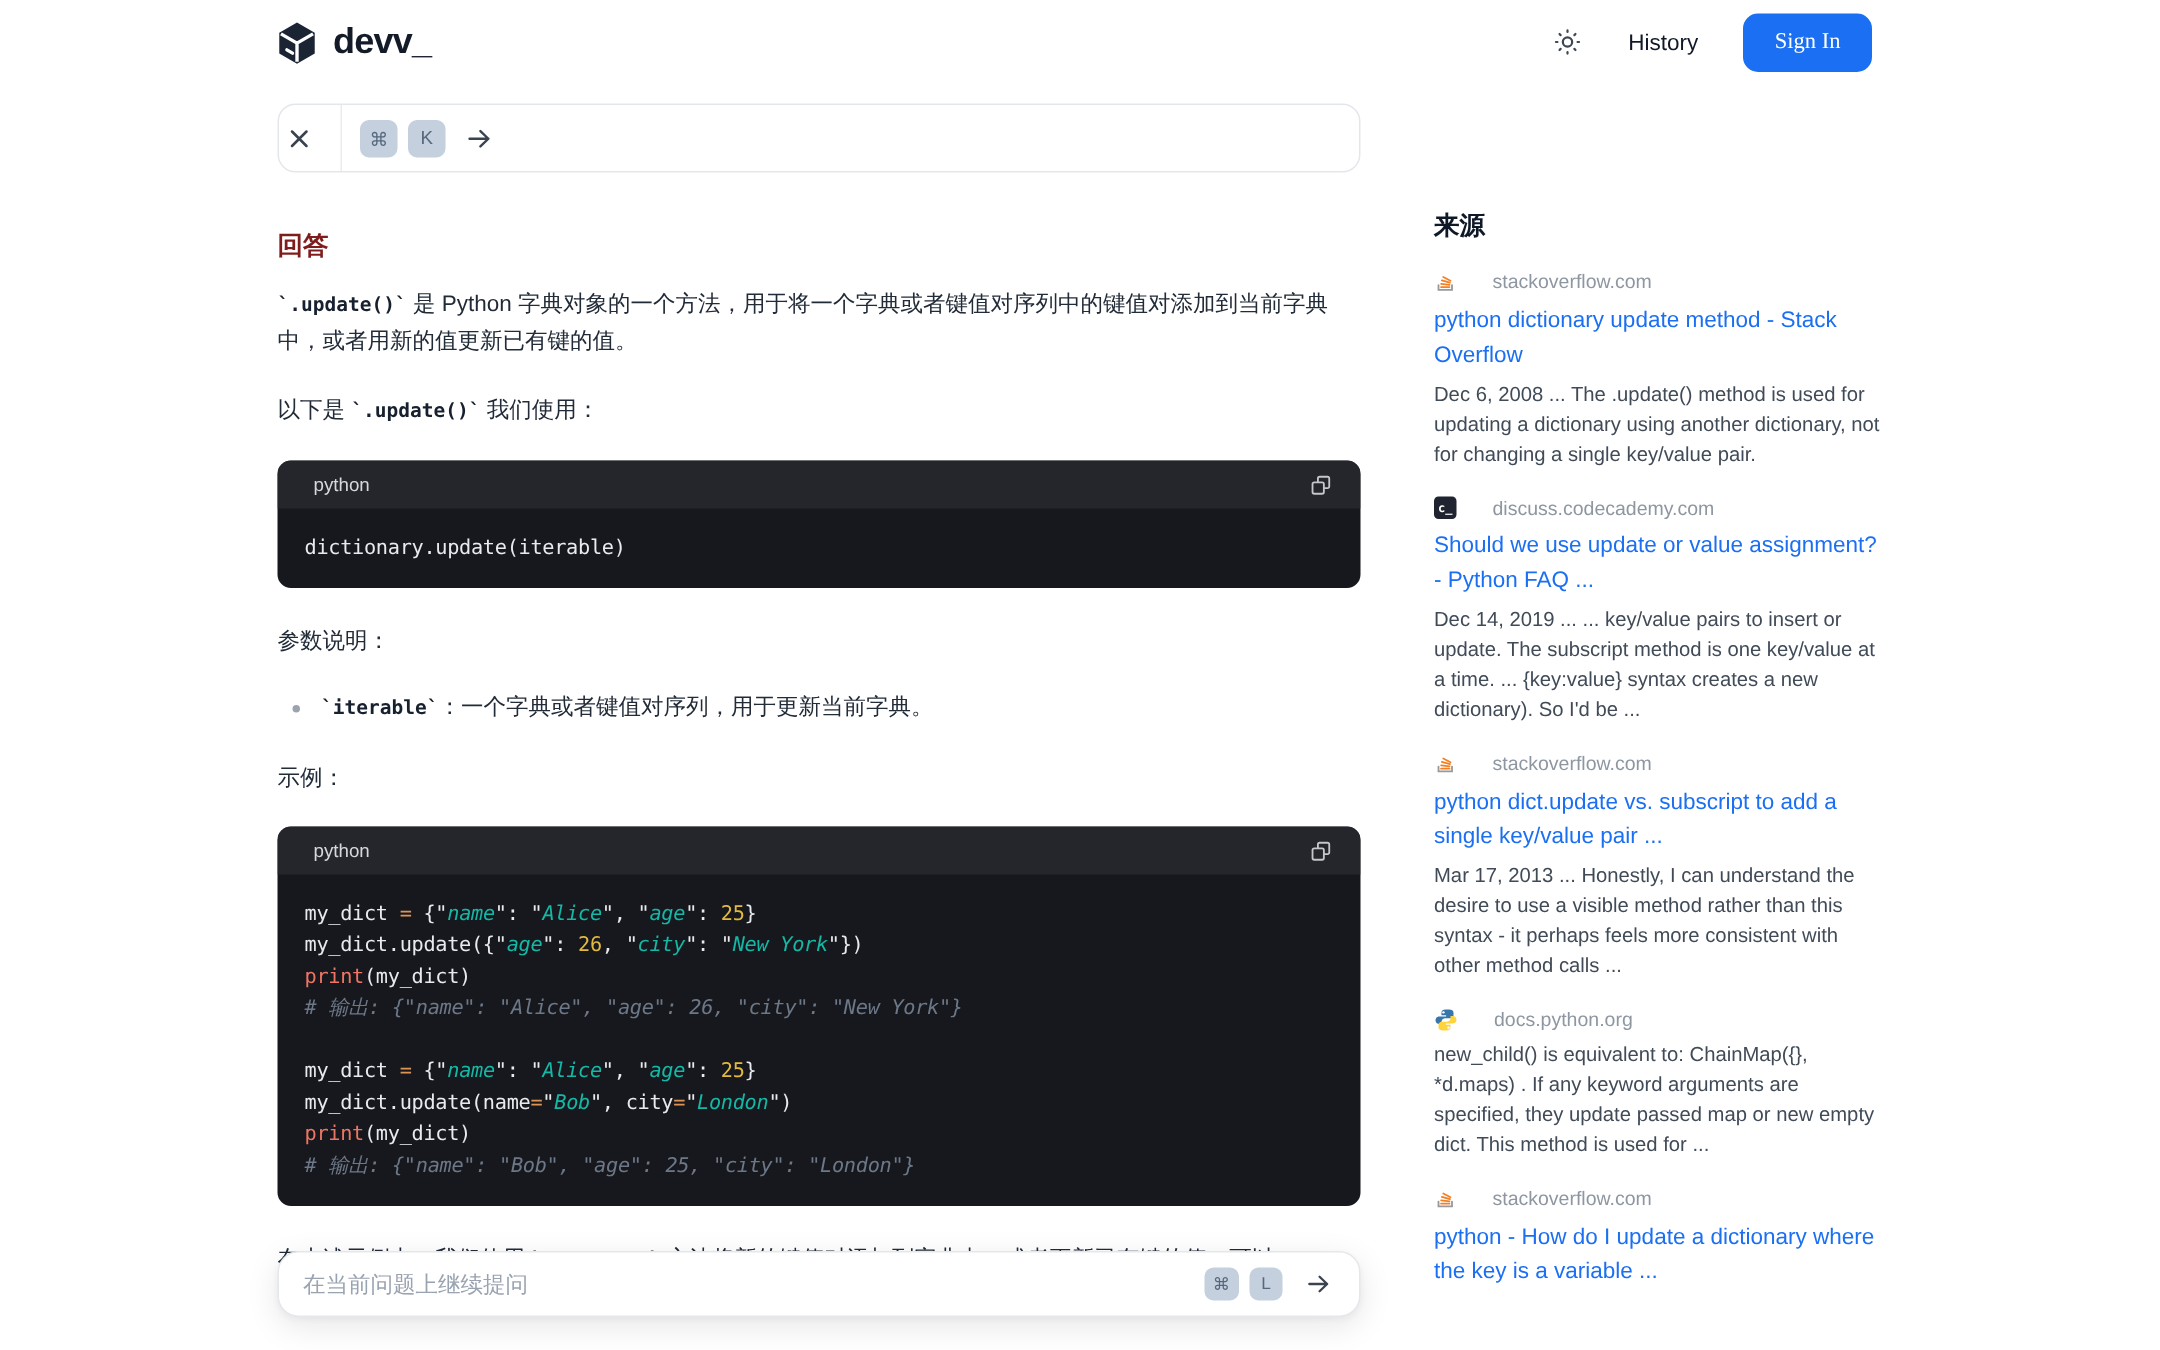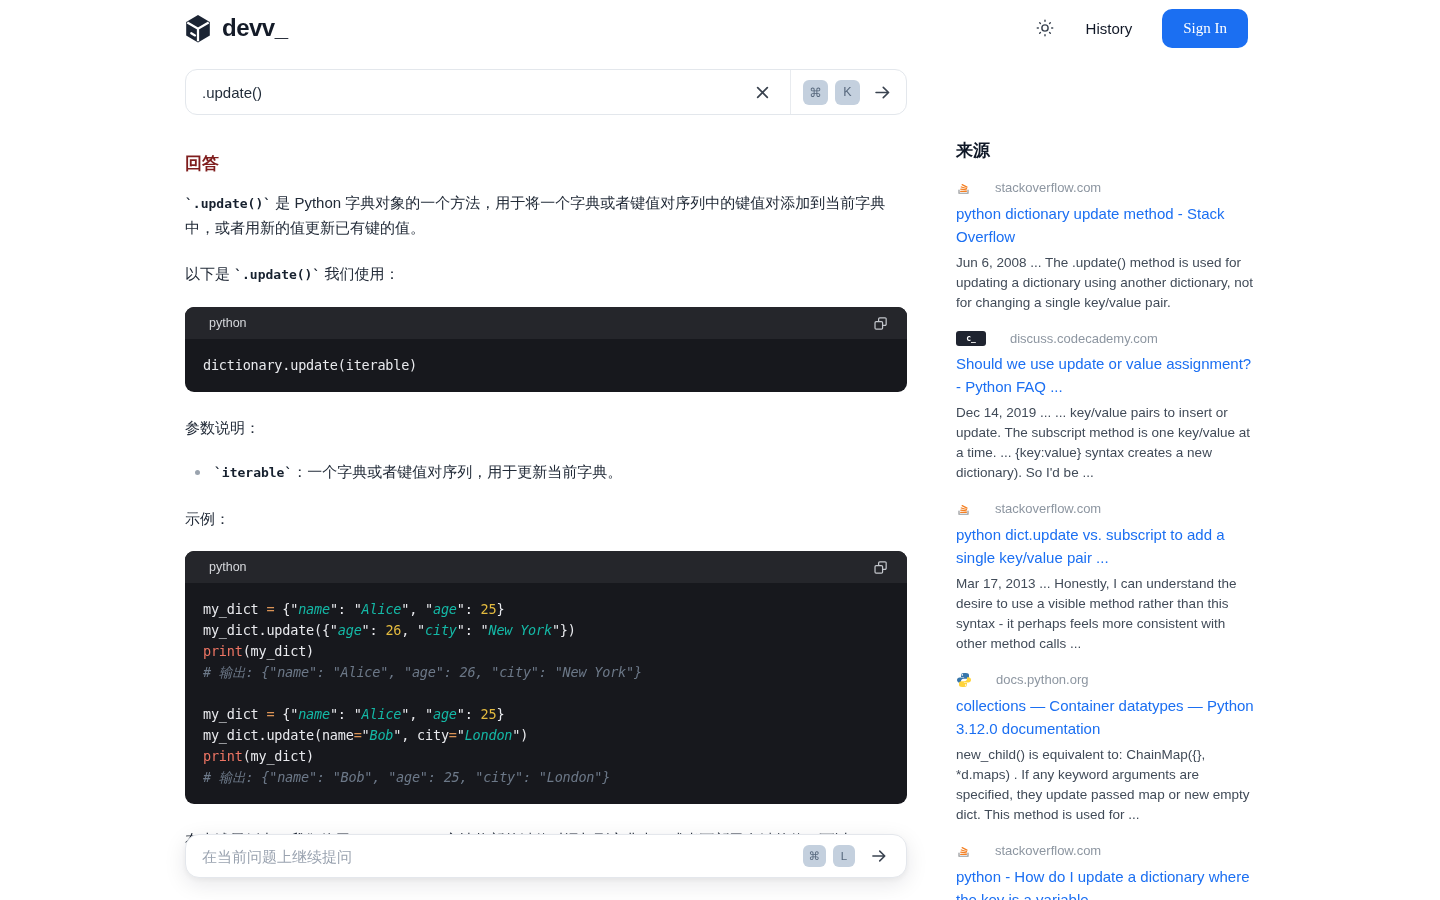--- a/index.html
+++ b/index.html
@@ -60,21 +60,21 @@
   .tok-k { color:#EE7564; }
   .tok-c { color:#6C7888; font-style:italic; }
 
   
   .sources-heading { font-size:17px; font-weight:700; color:#0F1827; }
   .source-item { margin-top:18px; }
   .source-meta { display:flex; align-items:flex-start; gap:24px; }
   .source-domain { font-size:13px; color:#8D96A1; }
   .source-title { font-size:15px; line-height:23px; color:#1B6FF2; margin-top:6px; cursor:pointer; }
   .source-snippet { font-size:13.5px; line-height:20px; color:#414B58; margin-top:5px; }
-  .cc-icon { width:30px; height:15px; border-radius:3px; background:#1F2430; color:#fff;
+  .cc-icon { width:15px; height:15px; border-radius:3px; background:#1F2430; color:#fff;
     font-family:"DejaVu Sans Mono", monospace; font-size:8px; font-weight:700;
     display:flex; align-items:center; justify-content:center; flex:none; }
 
   
   .followup { position:fixed; left:185px; bottom:22px; width:722px; height:44px; background:#fff;
     border:1px solid #E4E7EC; border-radius:14px; display:flex; align-items:center;
     padding:0 12px 0 16px; box-shadow:0 6px 22px rgba(16,24,40,.10), 0 2px 6px rgba(16,24,40,.05); z-index:10; }
   .followup input { flex:1; border:none; outline:none; font-size:15px; color:#1F2A37;
     font-family:inherit; background:transparent; }
   .followup input::placeholder { color:#9AA3B0; }
@@ -107,21 +107,20 @@
     <button class="history-link">History</button>
     <button class="signin-btn">Sign In</button>
   </div>
 </header>
 
 <div class="layout">
 
   <main class="main-col">
 
     <div class="search-bar">
-      <input class="search-input" type="text" value=".update()" style="">
       <button class="clear-btn">
         <span style="display:flex;">
           <svg width="15" height="15" viewBox="0 0 14 14" stroke="#39424E" stroke-width="1.6" stroke-linecap="round">
               <path d="M2.5 2.5l9 9M11.5 2.5l-9 9"></path>
             </svg>
         </span>
       </button>
       <span class="sb-divider"></span>
       <span class="kbd">⌘</span>
       <span class="kbd">K</span>
@@ -210,21 +209,21 @@
               <path d="M12.8 10.2v3.4H3.2v-3.4" stroke="#97999B" stroke-width="1.3"></path>
               <path d="M5 11.6h6" stroke="#F48024" stroke-width="1.3"></path>
               <path d="M5.1 9.3l5.9.7" stroke="#F48024" stroke-width="1.3"></path>
               <path d="M5.6 6.9l5.7 1.6" stroke="#F48024" stroke-width="1.3"></path>
               <path d="M6.6 4.4l5.1 2.7" stroke="#F48024" stroke-width="1.3"></path>
             </svg>
         </span>
         <span class="source-domain">stackoverflow.com</span>
       </div>
       <div class="source-title">python dictionary update method - Stack Overflow</div>
-      <div class="source-snippet">Jun 6, 2008 ... The .update() method is used for updating a dictionary using another dictionary, not for changing a single key/value pair.</div>
+      <div class="source-snippet">Dec 6, 2008 ... The .update() method is used for updating a dictionary using another dictionary, not for changing a single key/value pair.</div>
     </div>
 
     <div class="source-item">
       <div class="source-meta">
         <span class="cc-icon">c_</span>
         <span class="source-domain">discuss.codecademy.com</span>
       </div>
       <div class="source-title">Should we use update or value assignment? - Python FAQ ...</div>
       <div class="source-snippet">Dec 14, 2019 ... ... key/value pairs to insert or update. The subscript method is one key/value at a time. ... {key:value} syntax creates a new dictionary). So I'd be ...</div>
     </div>
@@ -251,21 +250,20 @@
         <span style="display:flex;">
           <svg width="16" height="16" viewBox="0 0 16 16">
               <path fill="#3776AB" d="M7.9 1C6 1 5 1.8 5 3v1.9h3.1v.7H3.6C2.1 5.6 1 6.6 1 8.1s1.1 2.6 2.6 2.6H5V9.2C5 7.8 6.1 6.8 7.5 6.8H11c1.1 0 2-.9 2-2V3c0-1.2-1.1-2-3.1-2H7.9z"></path>
               <circle fill="#fff" cx="6.3" cy="2.9" r=".8"></circle>
               <path fill="#FFD43B" d="M8.1 15c1.9 0 2.9-.8 2.9-2v-1.9H7.9v-.7h4.5c1.5 0 2.6-1 2.6-2.5s-1.1-2.6-2.6-2.6H11v1.5c0 1.4-1.1 2.4-2.5 2.4H5c-1.1 0-2 .9-2 2V13c0 1.2 1.1 2 3.1 2h2z"></path>
               <circle fill="#fff" cx="9.7" cy="13.1" r=".8"></circle>
             </svg>
         </span>
         <span class="source-domain">docs.python.org</span>
       </div>
-      <div class="source-title">collections — Container datatypes — Python 3.12.0 documentation</div>
       <div class="source-snippet">new_child() is equivalent to: ChainMap({}, *d.maps) . If any keyword arguments are specified, they update passed map or new empty dict. This method is used for ...</div>
     </div>
 
     <div class="source-item">
       <div class="source-meta">
         <span style="display:flex;">
           <svg width="15" height="16" viewBox="0 0 16 16" fill="none" stroke-linecap="round">
               <path d="M12.8 10.2v3.4H3.2v-3.4" stroke="#97999B" stroke-width="1.3"></path>
               <path d="M5 11.6h6" stroke="#F48024" stroke-width="1.3"></path>
               <path d="M5.1 9.3l5.9.7" stroke="#F48024" stroke-width="1.3"></path>

